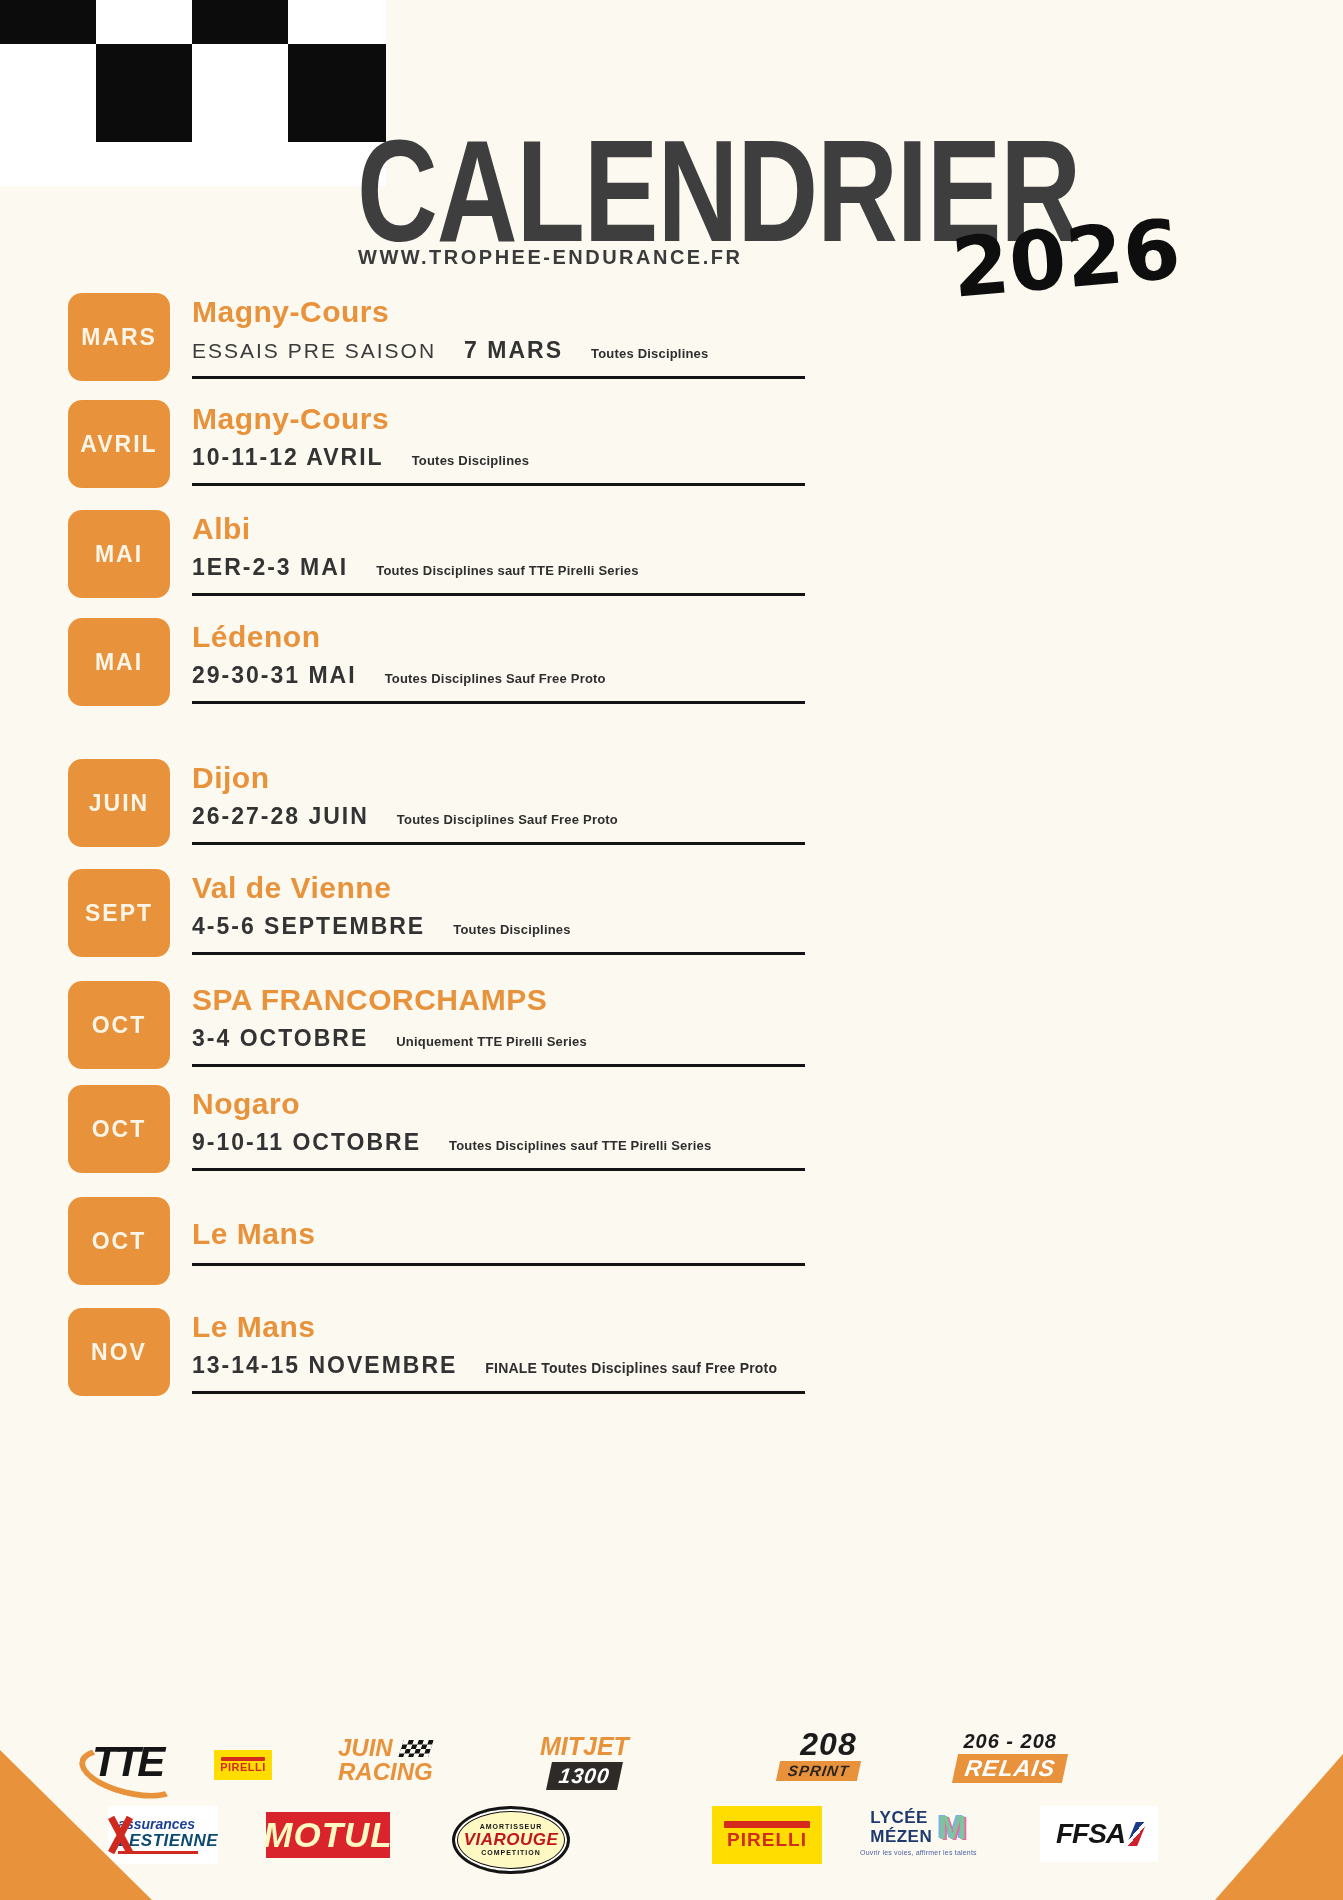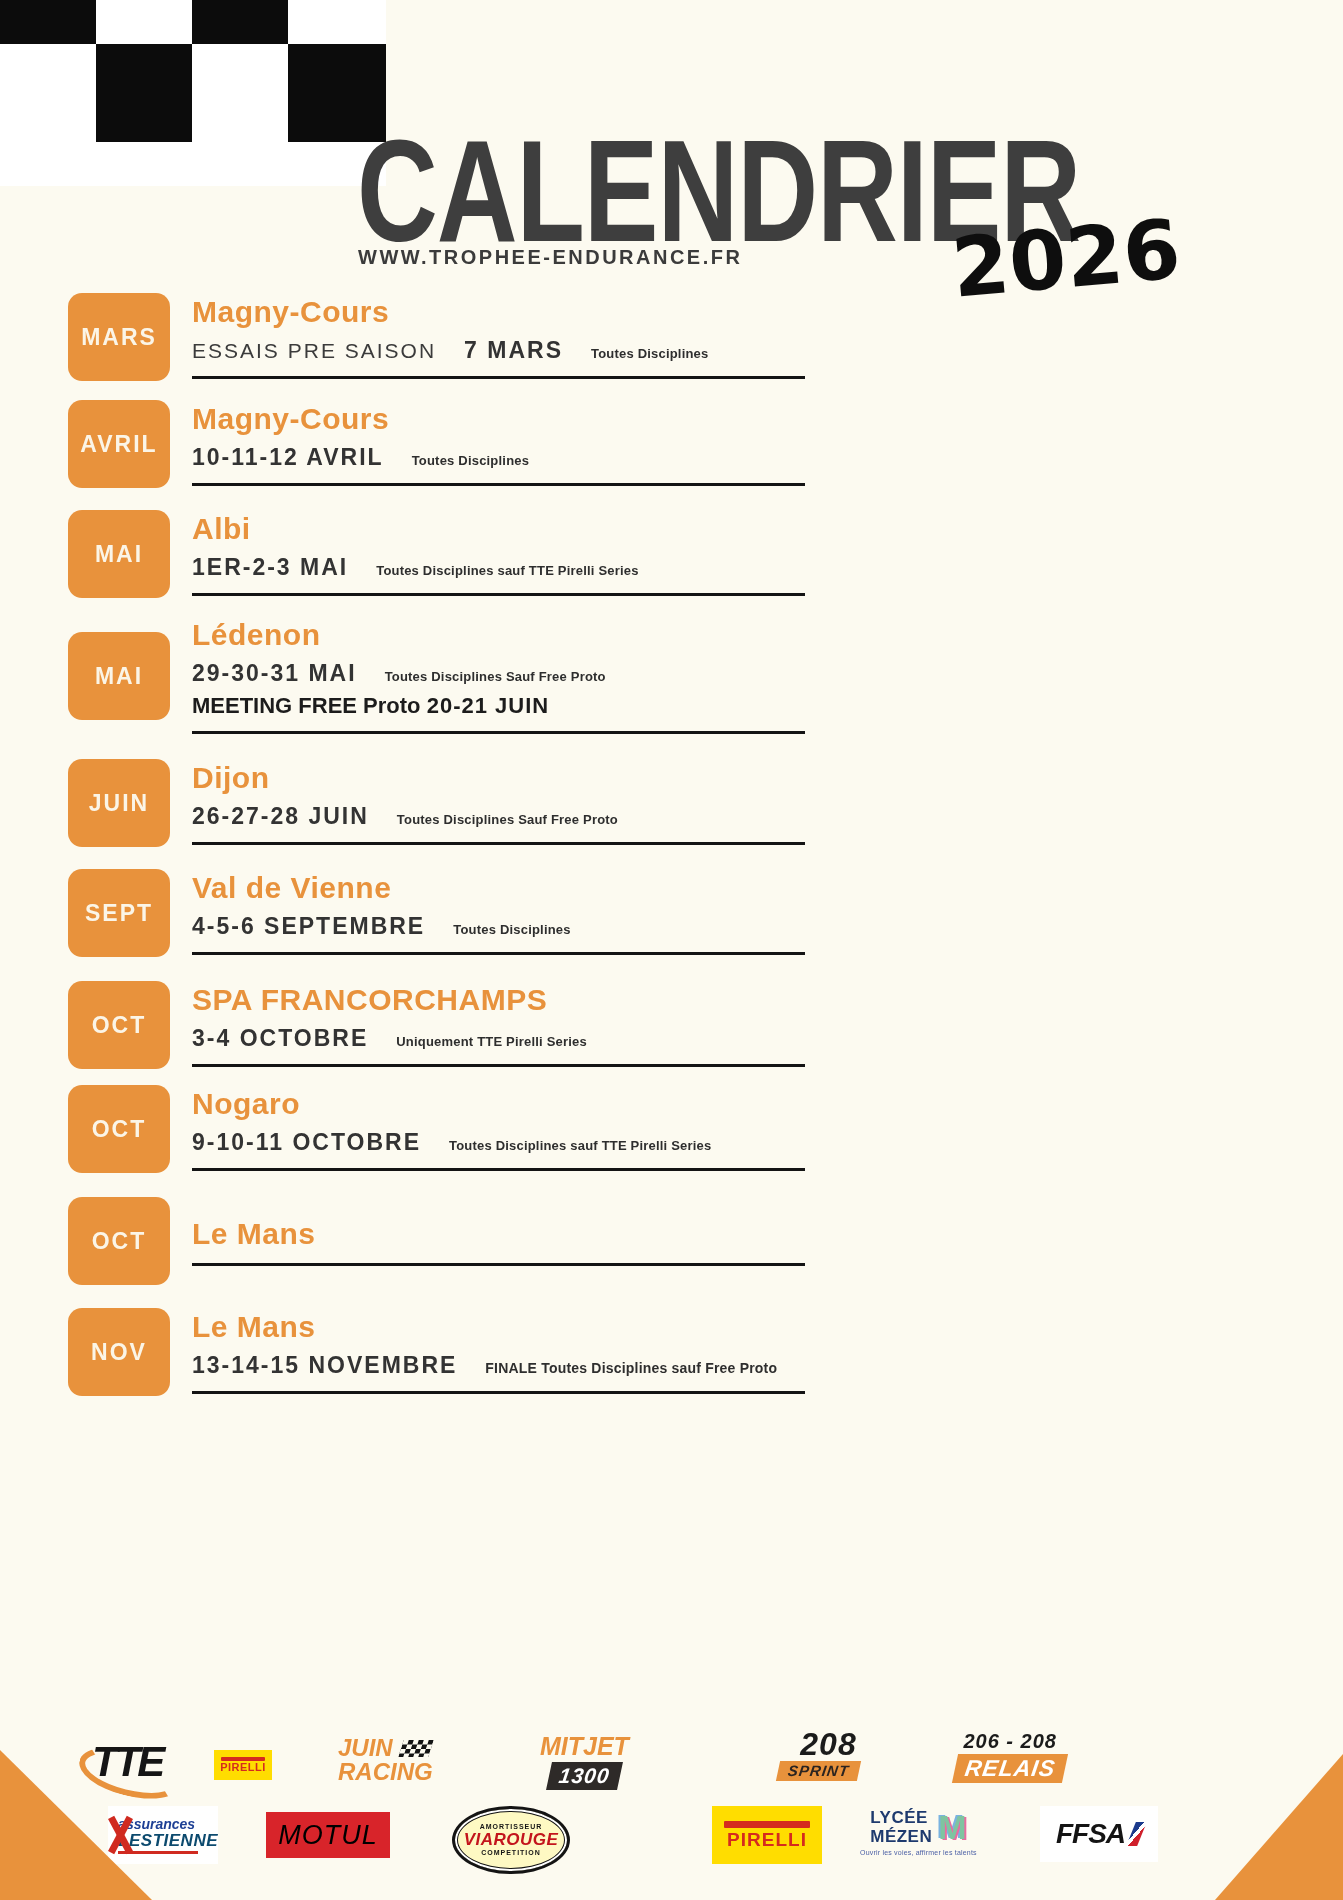--- a/index.html
+++ b/index.html
@@ -89,21 +89,21 @@
   .lest-box{width:110px;height:58px;gap:6px;}
   .lest-mark{position:relative;width:22px;height:36px;}
   .lest-mark::before,.lest-mark::after{content:"";position:absolute;left:9px;top:-2px;width:7px;height:40px;background:#D02A20;}
   .lest-mark::before{transform:rotate(28deg);} .lest-mark::after{transform:rotate(-28deg);}
   .lest-col{display:flex;flex-direction:column;align-items:flex-start;}
   .lest-l1{font-style:italic;font-weight:700;font-size:14px;color:#1D3F94;line-height:15px;}
   .lest-l2{font-style:italic;font-weight:800;font-size:17px;color:#0c4a6e;line-height:17px;letter-spacing:.5px;}
   .lest-redline{width:80px;height:3px;background:#D02A20;margin-top:2px;}
   .sp-motul{left:266px;top:1812px;}
   .motul-box{width:124px;height:46px;background:#D8242A;}
-  .motul-txt{font-style:italic;font-weight:400;font-size:27px;color:#000000;letter-spacing:1px;}
+  .motul-txt{font-style:italic;font-weight:700;font-size:35px;color:#fef9c3;letter-spacing:1px;}
   .sp-viarouge{left:452px;top:1806px;}
   .via-oval{width:112px;height:62px;background:#fef9c3;border:3px solid #141414;border-radius:50%;
     box-shadow:inset 0 0 0 2px #ffffff,inset 0 0 0 3px #141414;
     display:flex;flex-direction:column;align-items:center;justify-content:center;}
   .via-small{font-size:7px;font-weight:700;color:#141414;letter-spacing:1px;line-height:8px;}
   .via-main{font-style:italic;font-weight:900;font-size:17px;color:#C3151C;letter-spacing:.5px;line-height:18px;}
   .sp-pirelli-lg{left:712px;top:1806px;}
   .pirelli-lg-box{width:110px;height:58px;}
   .pirelli-lg-bar{width:86px;height:7px;margin-bottom:2px;}
   .pirelli-lg-word{font-size:19px;letter-spacing:1px;line-height:19px;}
@@ -177,24 +177,20 @@
     </div>
 
     <div class="event">
       <div class="badge">MAI</div>
       <div class="ev-content">
         <div class="venue">Lédenon</div>
         <div class="dateline">
           <span class="date">29-30-31 MAI</span>
           <span class="note">Toutes Disciplines Sauf Free Proto</span>
         </div>
-        <div class="extra">
-          <span class="extra-plain">MEETING FREE Proto </span>
-          <span class="extra-bold">20-21 JUIN</span>
-        </div>
       </div>
     </div>
 
     <div class="event">
       <div class="badge">JUIN</div>
       <div class="ev-content">
         <div class="venue">Dijon</div>
         <div class="dateline">
           <span class="date">26-27-28 JUIN</span>
           <span class="note">Toutes Disciplines Sauf Free Proto</span>

